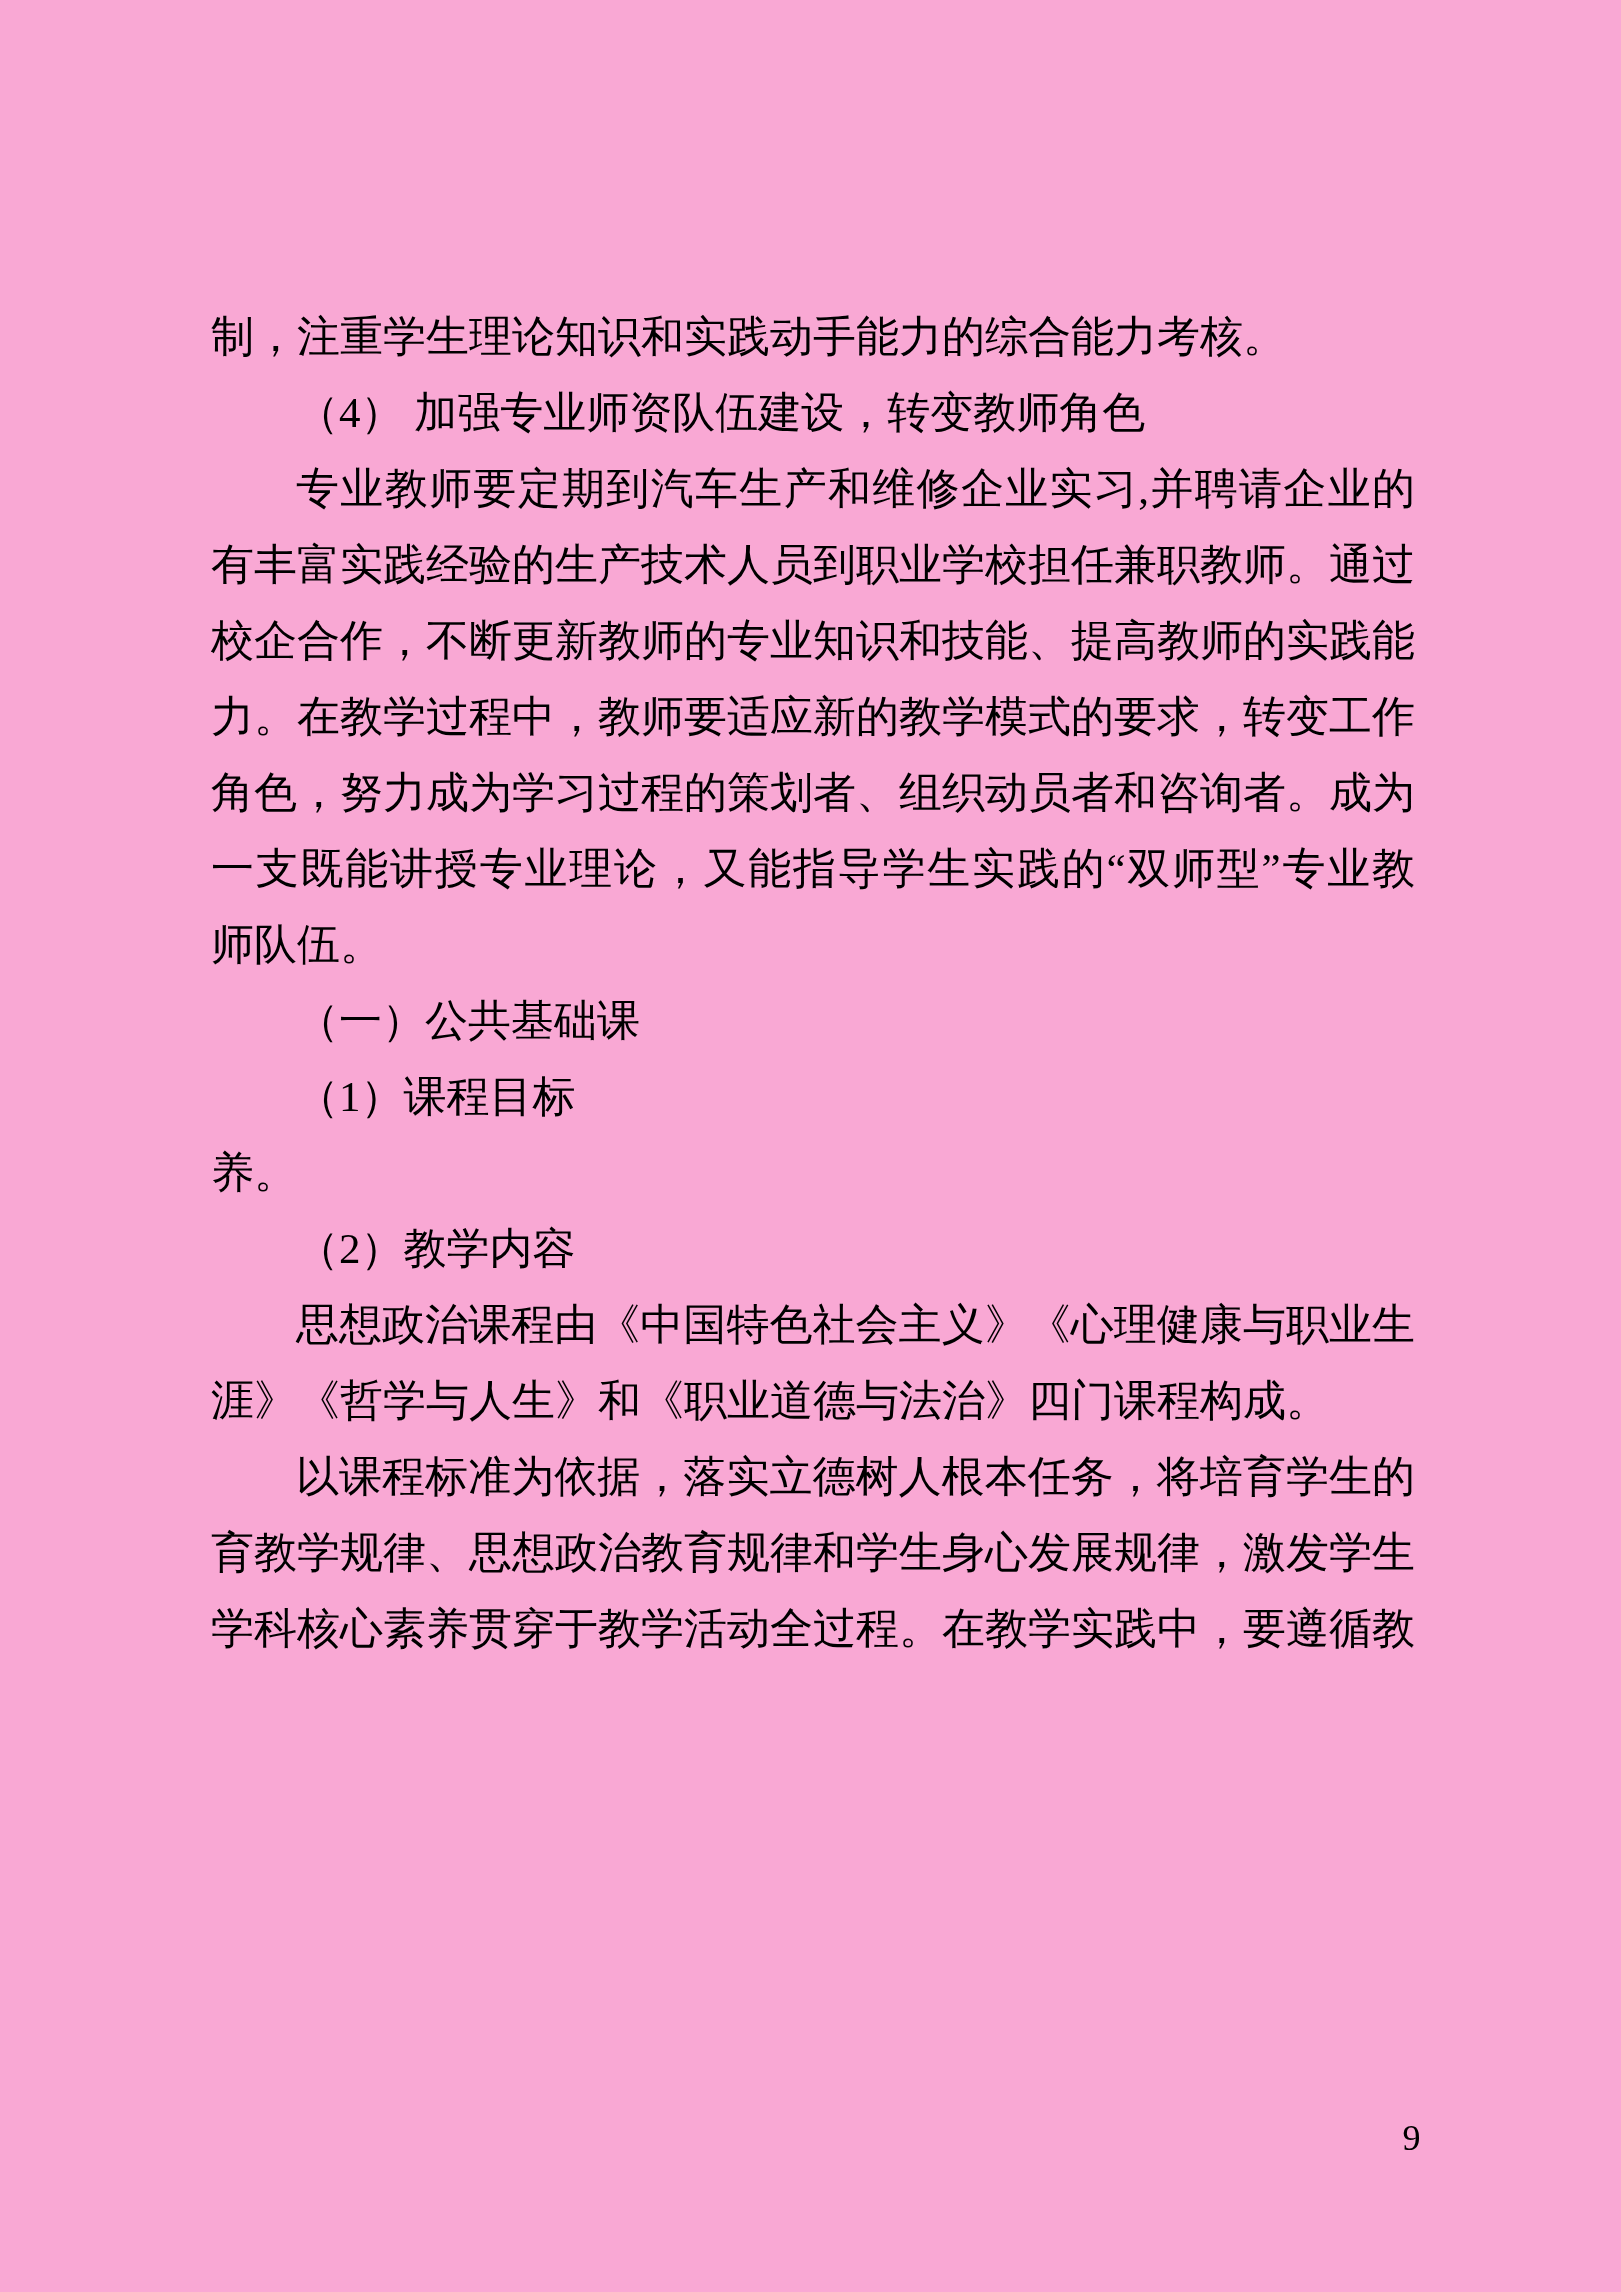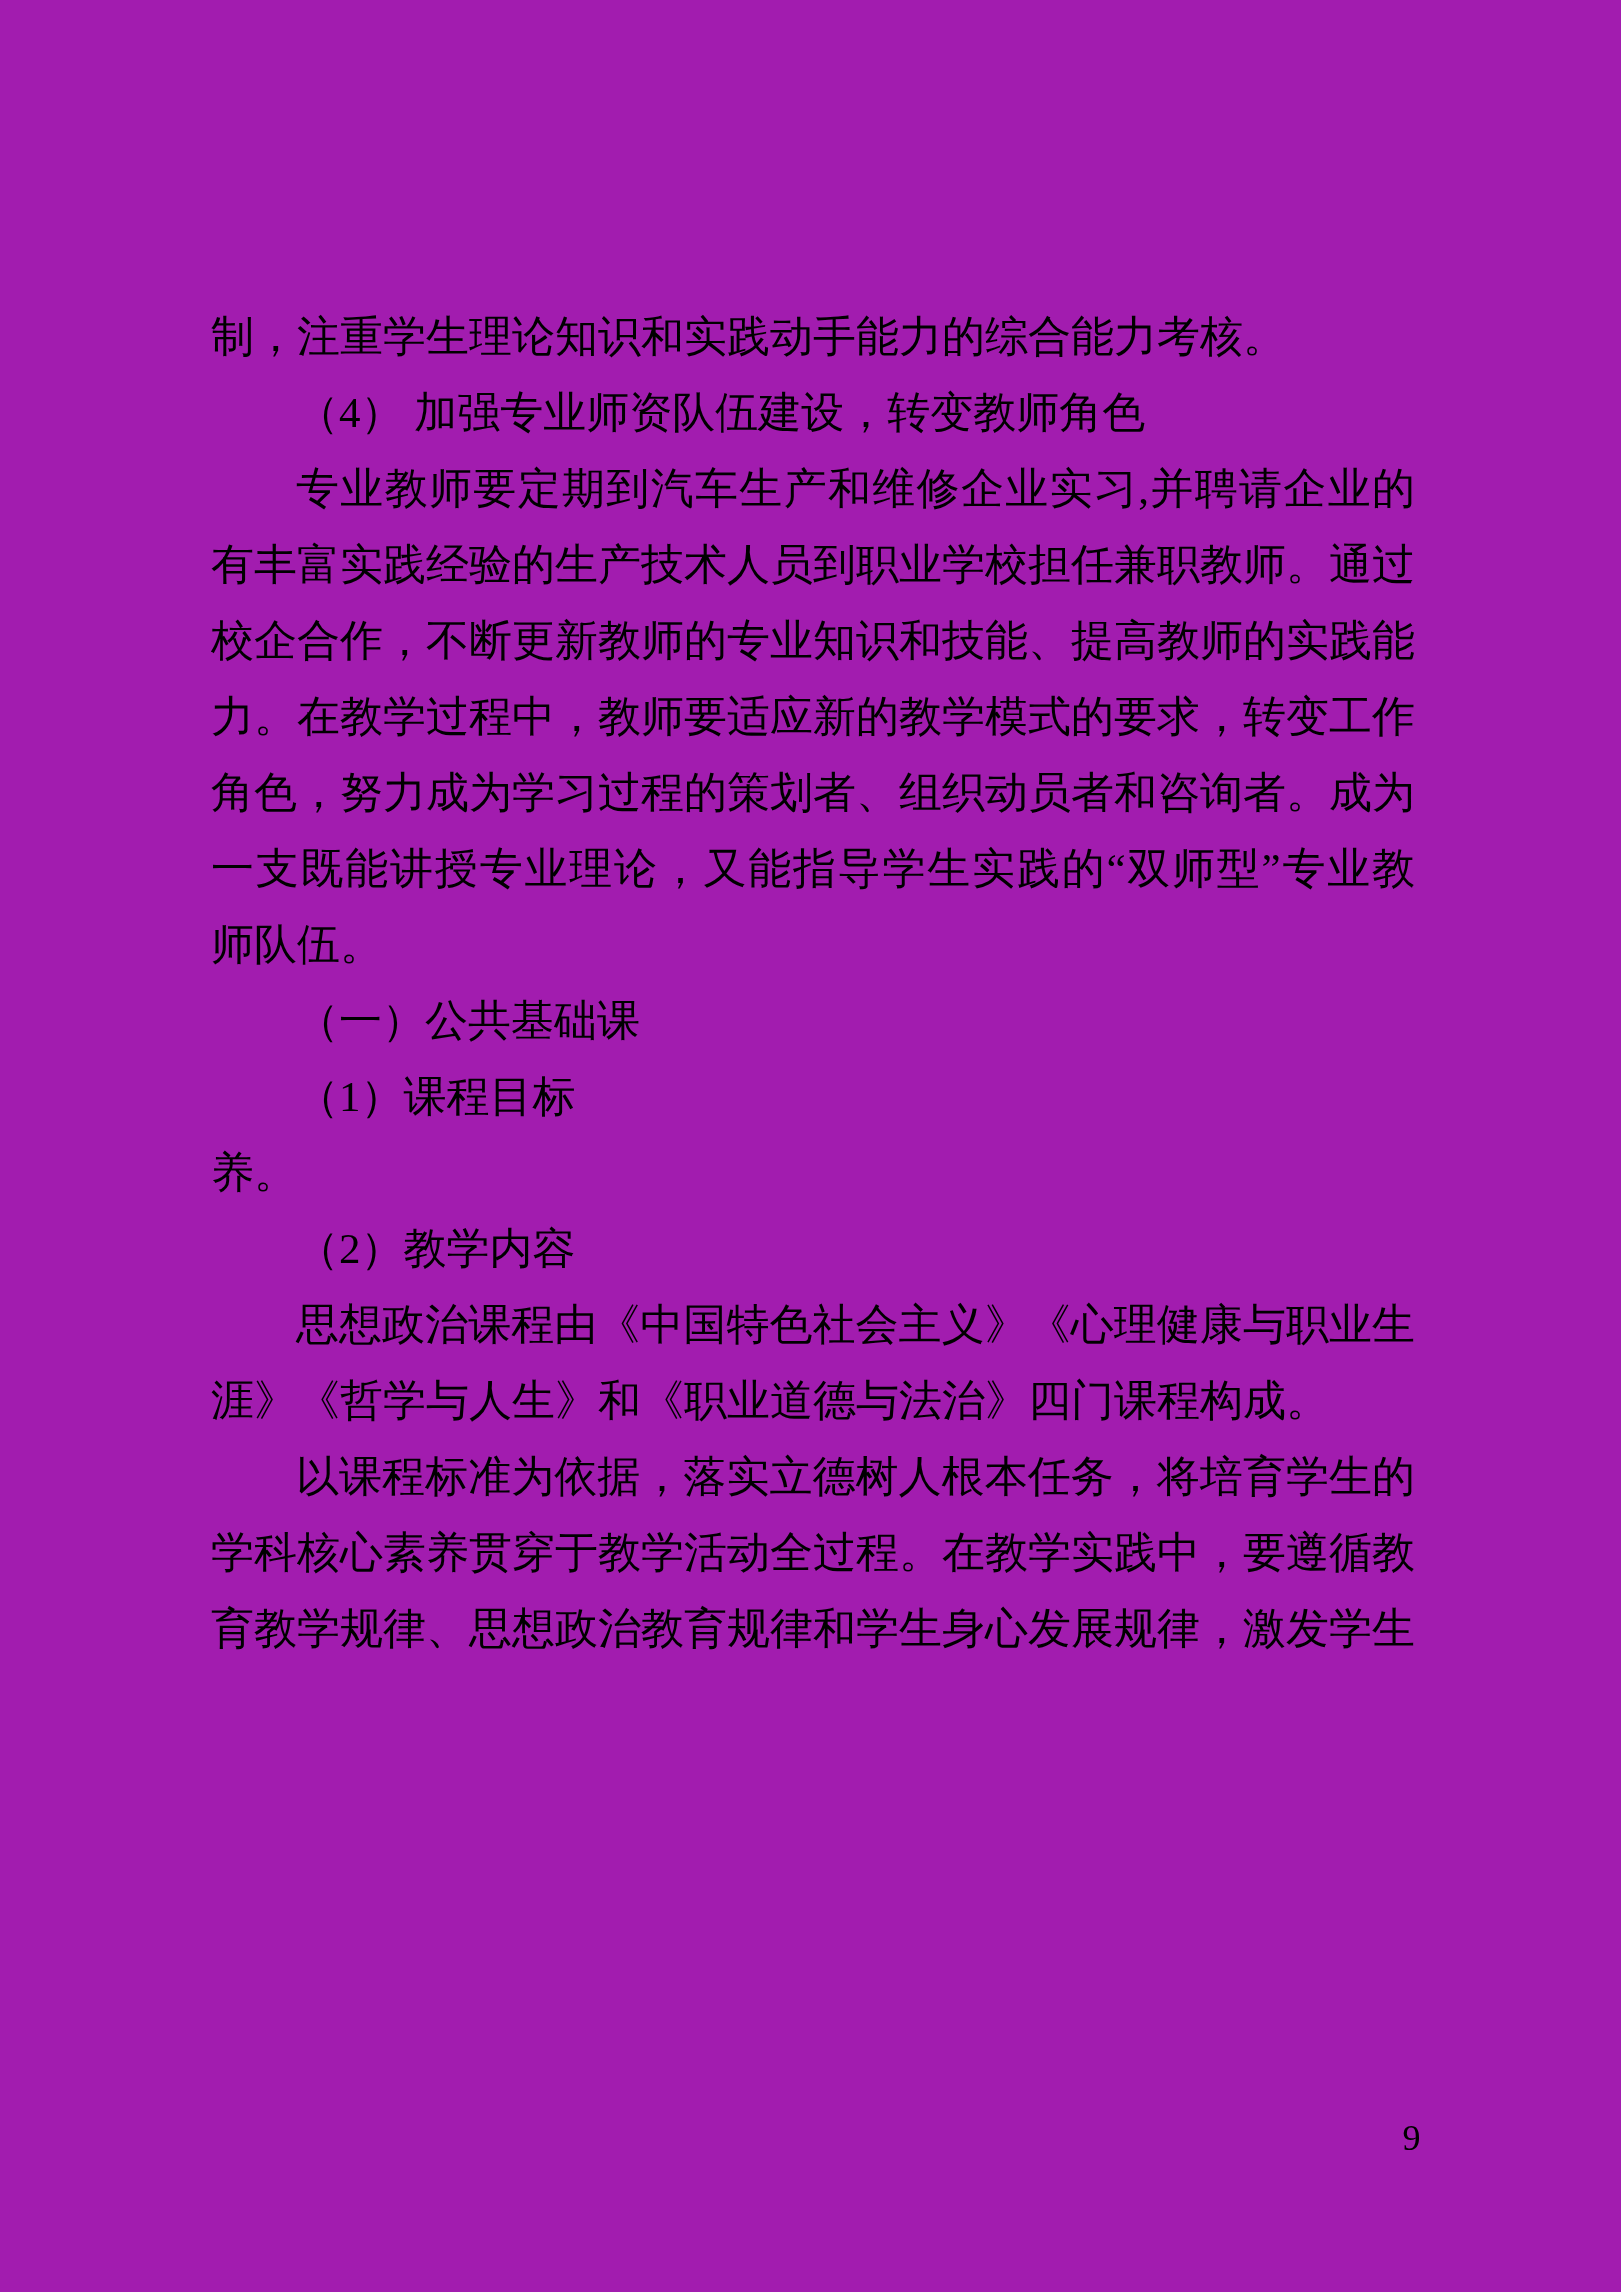--- a/index.html
+++ b/index.html
@@ -1,19 +1,19 @@
 <!DOCTYPE html>
 <html><head>
 <meta charset="utf-8">
 <style>
   html,body { margin:0; padding:0; background:#888; }
   .page {
     position:relative;
     width:1621px; height:2293px;
-    background:#a21caf;
+    background:#f9a8d4;
     font-family:"Liberation Serif","DejaVu Serif",serif;
     color:#000000;
     overflow:hidden;
   }
   .doc-body {
     position:absolute;
     left:211px; top:299px;
     width:1204px;
   }
   .ln {
@@ -49,19 +49,19 @@
     <div class="ln j">角色，努力成为学习过程的策划者、组织动员者和咨询者。成为</div>
     <div class="ln j">一支既能讲授专业理论，又能指导学生实践的“双师型”专业教</div>
     <div class="ln">师队伍。</div>
     <div class="ln ind">（一）公共基础课</div>
     <div class="ln ind">（1）课程目标</div>
     <div class="ln">养。</div>
     <div class="ln ind">（2）教学内容</div>
     <div class="ln ind j">思想政治课程由《中国特色社会主义》《心理健康与职业生</div>
     <div class="ln">涯》《哲学与人生》和《职业道德与法治》四门课程构成。</div>
     <div class="ln ind j">以课程标准为依据，落实立德树人根本任务，将培育学生的</div>
+    <div class="ln j">育教学规律、思想政治教育规律和学生身心发展规律，激发学生</div>
     <div class="ln j">学科核心素养贯穿于教学活动全过程。在教学实践中，要遵循教</div>
-    <div class="ln j">育教学规律、思想政治教育规律和学生身心发展规律，激发学生</div>
   </div>
 
   <div class="pagenum">9</div>
 </div>
 
 
 </body></html>

